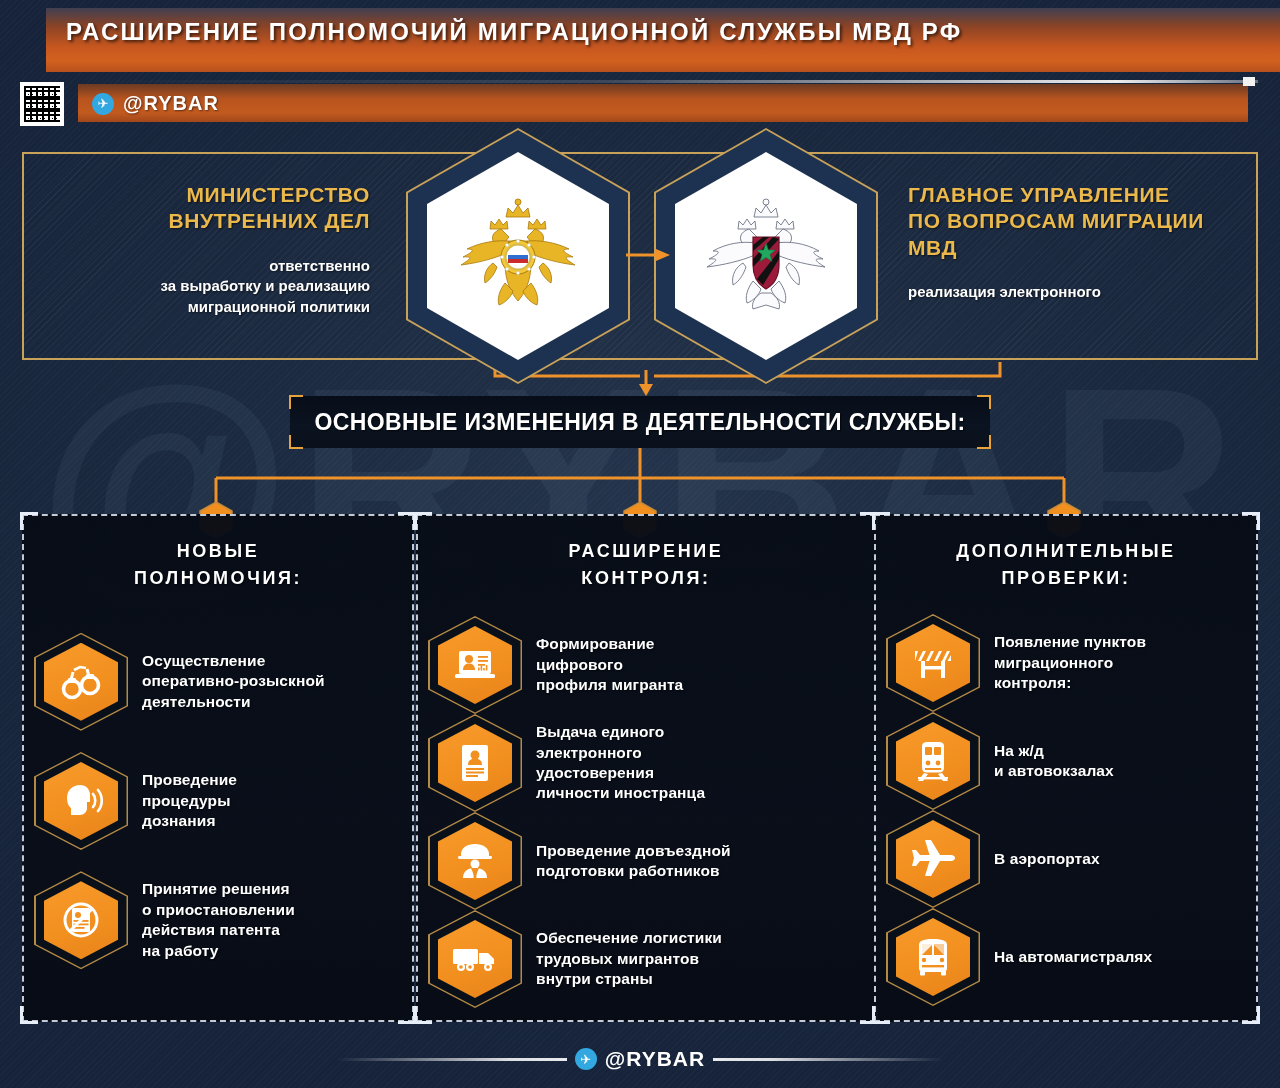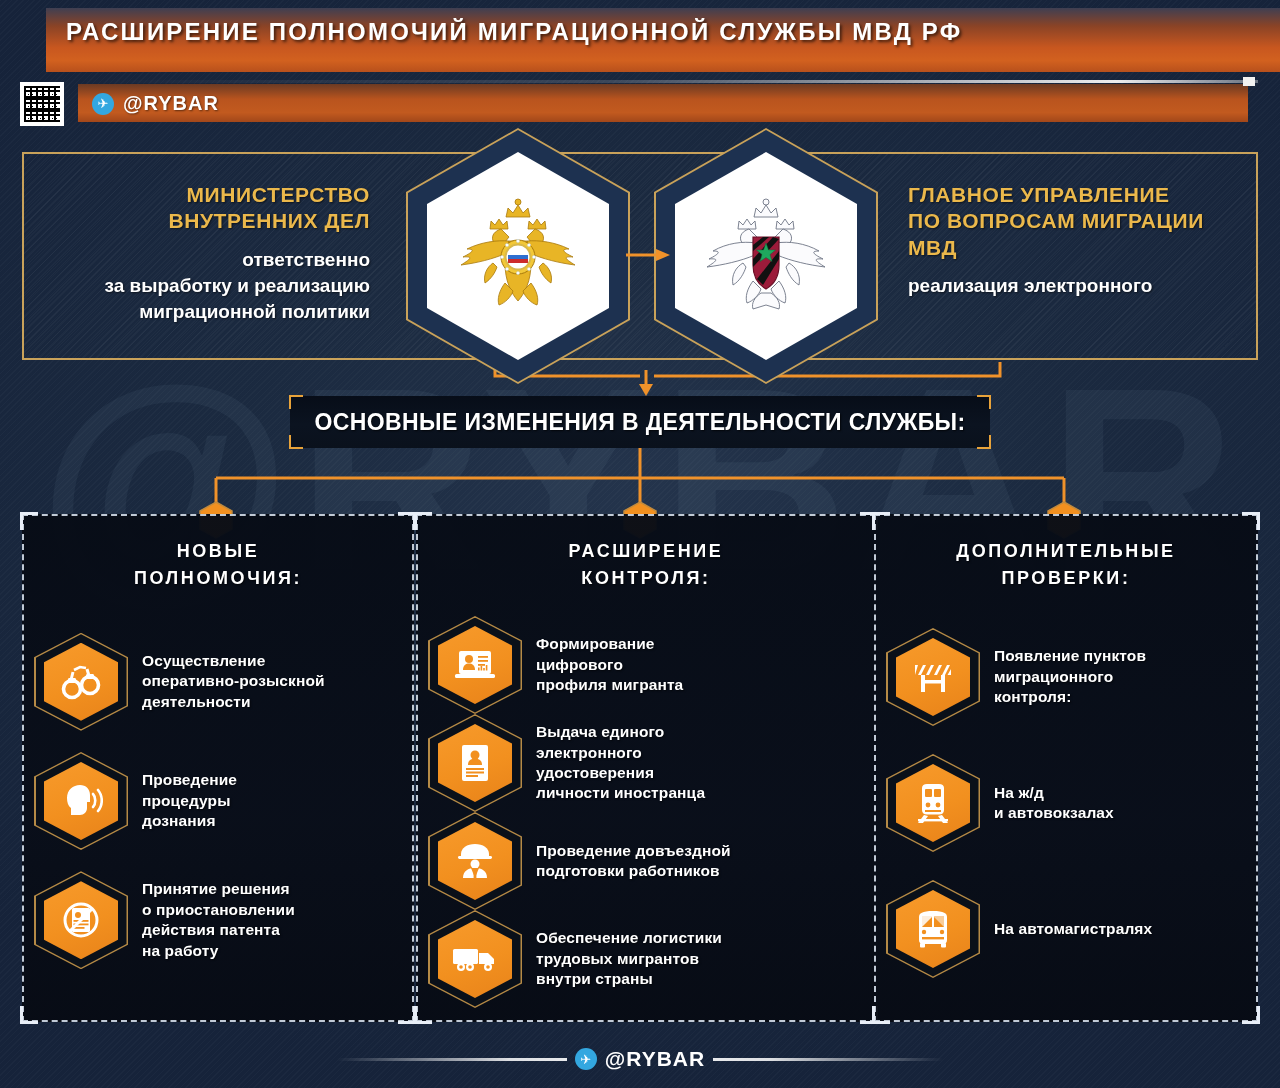--- a/index.html
+++ b/index.html
@@ -151,22 +151,22 @@
   .org-text {
     position: absolute;
     z-index: 12;
   }
   .org-title {
     font-size: 21px; font-weight: 700; color: #ebb84b;
     letter-spacing: 0.6px; line-height: 1.25;
     text-shadow: 1px 1px 2px rgba(0,0,0,0.55);
   }
   .org-sub {
-    font-size: 19px; font-weight: 700; color: #ffffff;
-    line-height: 1.38; margin-top: 12px;
+    font-size: 15px; font-weight: 700; color: #ffffff;
+    line-height: 1.38; margin-top: 21px;
     text-shadow: 1px 1px 2px rgba(0,0,0,0.55);
   }
 
   #org-left { left: 70px; top: 182px; width: 300px; text-align: right; }
   #org-right { left: 908px; top: 182px; width: 340px; text-align: left; }
 
   
   .hex-emblem {
     position: absolute;
     z-index: 10;
@@ -749,20 +749,33 @@
               <path d="M10 33 L4 41 L9 41 L14 34 Z" fill="#fff"></path>
               <path d="M28 33 L34 41 L29 41 L24 34 Z" fill="#fff"></path>
               <rect x="4" y="37" width="30" height="2.4" fill="#fff"></rect>
             </svg>
           </div>
         </div>
         <div class="item-text">На ж/д
 и автовокзалах</div>
       </div>
 
+      <div class="item">
+        <div class="ico-wrap">
+          <div class="ico-ring">
+              <div class="ico-ring-inner"></div>
+            </div>
+          <div class="ico-hex">
+            <svg width="46" height="40" viewBox="0 0 46 40">
+              <path d="M41 16 C43.5 16 45 17.4 45 19 C45 20.6 43.5 22 41 22 L30 22 L21 37 L15 37 L19.5 22 L10 22 L6 27 L2 27 L4 19 L2 11 L6 11 L10 16 L19.5 16 L15 1 L21 1 L30 16 Z" fill="#fff"></path>
+            </svg>
+          </div>
+        </div>
+        <div class="item-text">В аэропортах</div>
+      </div>
 
       <div class="item">
         <div class="ico-wrap">
           <div class="ico-ring">
               <div class="ico-ring-inner"></div>
             </div>
           <div class="ico-hex">
             <svg width="40" height="40" viewBox="0 0 40 40">
               <path d="M6 8 C6 4.5 9 2 20 2 C31 2 34 4.5 34 8 L34 31 C34 33.5 32.5 35 30 35 L10 35 C7.5 35 6 33.5 6 31 Z" fill="#fff"></path>
               <path d="M9 7 L31 7 L31 18 L9 18 Z" fill="#f2901f"></path>

